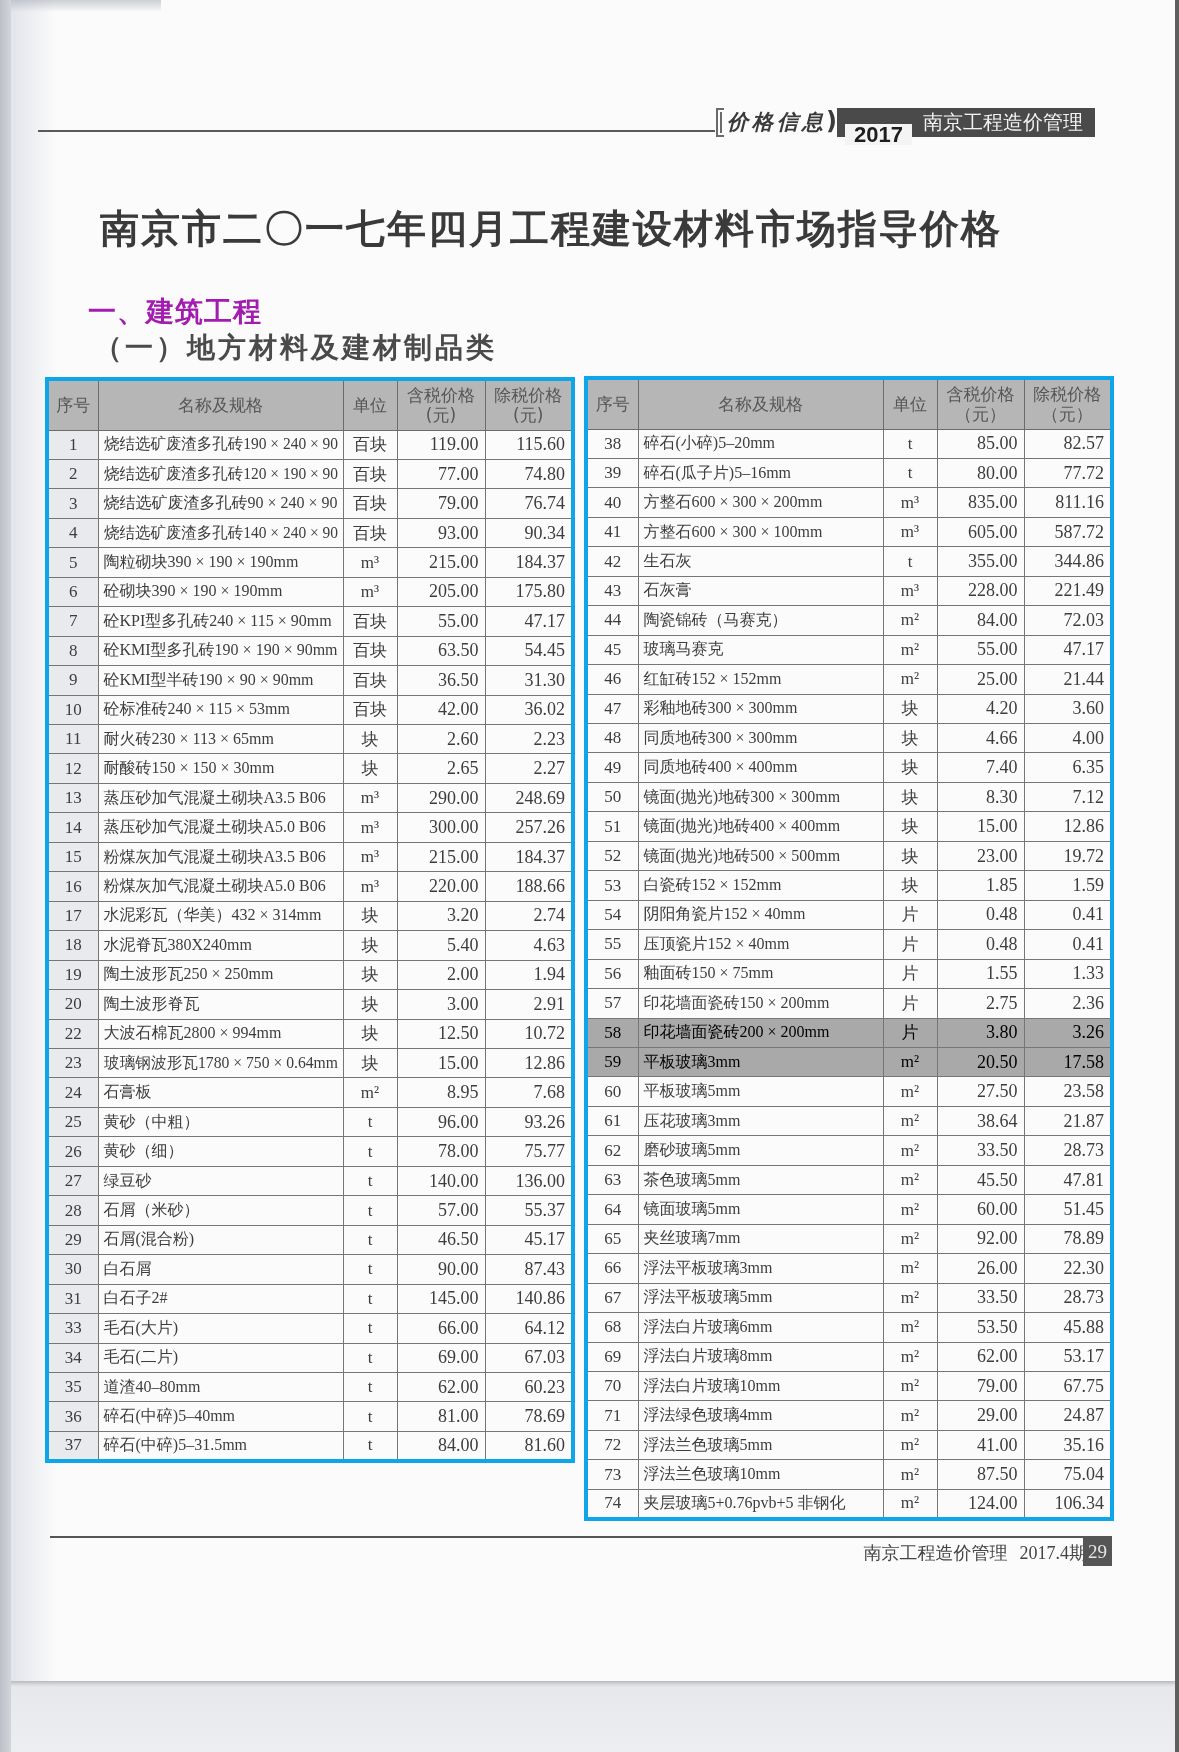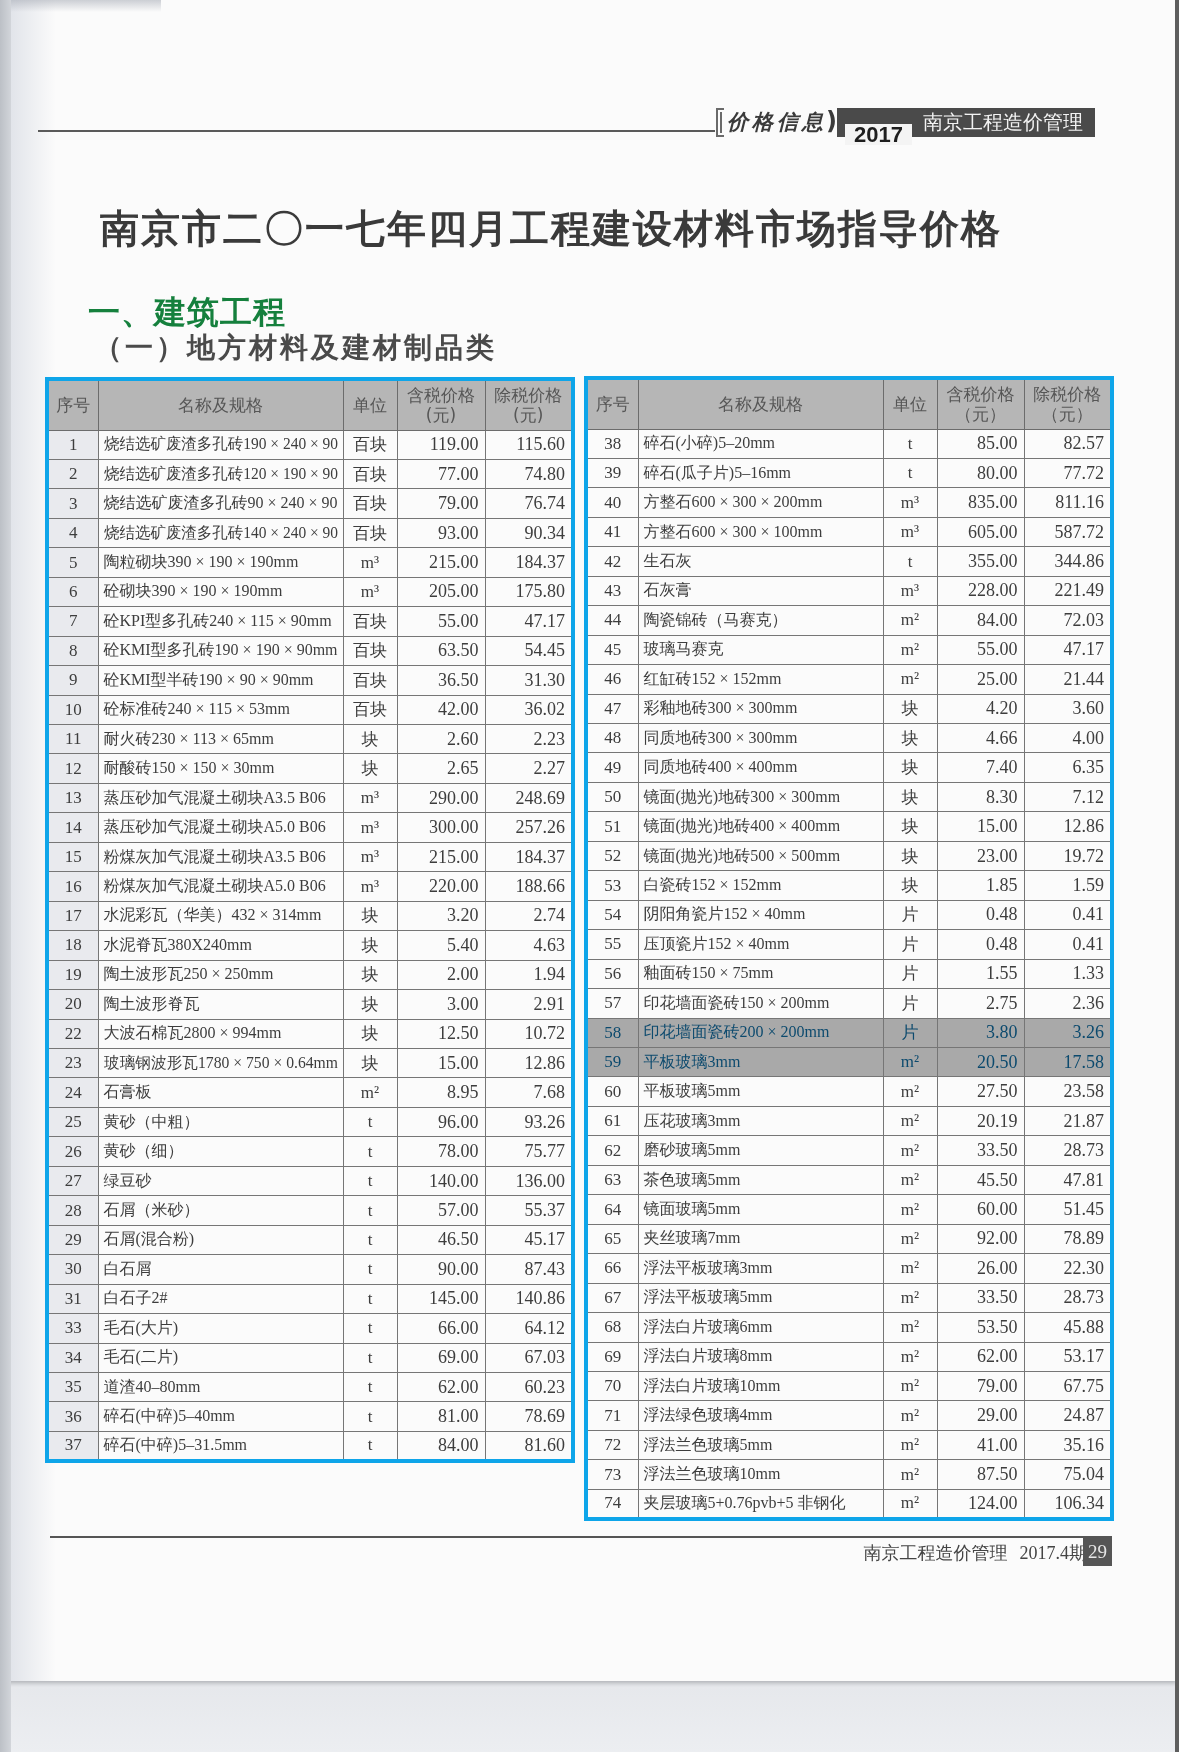--- a/index.html
+++ b/index.html
@@ -34,22 +34,22 @@
   .header-year { position: absolute; left: 8px; top: 4px; width: 67px; height: 21px; background: #f4f4f4;
                  color: #1e1e1e; font-family: "Liberation Sans", sans-serif; font-weight: bold;
                  font-size: 22px; line-height: 21px; text-align: center; margin-top: 12px; }
   .header-pub { position: absolute; left: 86px; top: 0; height: 29px; line-height: 29px; font-size: 20px;
                 color: #f2f2f2; font-family: "DejaVu Sans", sans-serif; }
 
   
   .title { position: absolute; left: 100px; top: 205px; width: 940px; text-align: left;
            font-family: "DejaVu Sans", sans-serif; font-size: 39px; font-weight: bold; letter-spacing: 2px;
            color: #3a3a3a; line-height: 48px; white-space: nowrap; }
-  .section-heading { position: absolute; left: 88px; top: 296px; font-size: 32px; font-weight: bold;
-                     font-family: "DejaVu Sans", sans-serif; letter-spacing: 1px; color: #15803d; line-height: 32px; }
+  .section-heading { position: absolute; left: 88px; top: 296px; font-size: 28px; font-weight: bold;
+                     font-family: "DejaVu Sans", sans-serif; letter-spacing: 1px; color: #a21caf; line-height: 32px; }
   .section-sub { position: absolute; left: 94px; top: 334px; font-size: 28px; font-family: "DejaVu Serif", serif;
                  letter-spacing: 3px; color: #4a4a4a; line-height: 28px; white-space: nowrap; }
 
   
   .price-table { position: absolute; border-collapse: collapse; table-layout: fixed; width: 526px;
                  border: 4px solid #0ea5e9; }
   .price-table.left { left: 45px; top: 377px; }
   .price-table.right { left: 584px; top: 376px; }
   .price-table th { background: #b6b6b6; color: #565656; font-weight: normal; height: 51px;
                     border: 1px solid #6c6c6c; font-family: "DejaVu Sans", sans-serif; font-size: 17px;
@@ -57,21 +57,21 @@
   .price-table th .sub { display: block; font-size: 17px; }
   .price-table tr.row { height: 29.46px; }
   .price-table td { border: 1px solid #767676; font-size: 17px; color: #3d3d3d; white-space: nowrap;
                     overflow: hidden; padding: 0 5px; vertical-align: middle; }
   .c-no { text-align: center; color: #4a4a4a; }
   .left .c-no { background: #e9eaee; }
   .c-name { text-align: left; font-size: 16px !important; }
   .c-unit { text-align: center; }
   .c-num { text-align: right; padding-right: 6px !important; font-size: 18px !important; }
   .fit { display: inline-block; transform-origin: left center; white-space: nowrap; }
-  .price-table tr.hl td { background: #a9a9a9; color: #0c4a6e; }
+  .price-table tr.hl td { background: #a9a9a9; color: #000000; }
 
   
   .footer-rule { position: absolute; left: 50px; top: 1536px; width: 1062px; height: 2px; background: #555; }
   .footer-text { position: absolute; right: 92px; top: 1540px; height: 26px; line-height: 26px;
                  font-size: 18px; color: #444; white-space: nowrap; }
   .footer-text .issue { margin-left: 12px; }
   .page-num { position: absolute; left: 1083px; top: 1537px; width: 29px; height: 29px; background: #555;
               color: #e6e6e6; font-size: 19px; line-height: 29px; text-align: center; }
 </style>
 </head>
@@ -613,21 +613,21 @@
           <td class="c-name"><span class="fit">平板玻璃5mm</span></td>
           <td class="c-unit">m²</td>
           <td class="c-num">27.50</td>
           <td class="c-num">23.58</td>
         </tr>
 
         <tr class="row">
           <td class="c-no">61</td>
           <td class="c-name"><span class="fit">压花玻璃3mm</span></td>
           <td class="c-unit">m²</td>
-          <td class="c-num">20.19</td>
+          <td class="c-num">38.64</td>
           <td class="c-num">21.87</td>
         </tr>
 
         <tr class="row">
           <td class="c-no">62</td>
           <td class="c-name"><span class="fit">磨砂玻璃5mm</span></td>
           <td class="c-unit">m²</td>
           <td class="c-num">33.50</td>
           <td class="c-num">28.73</td>
         </tr>

